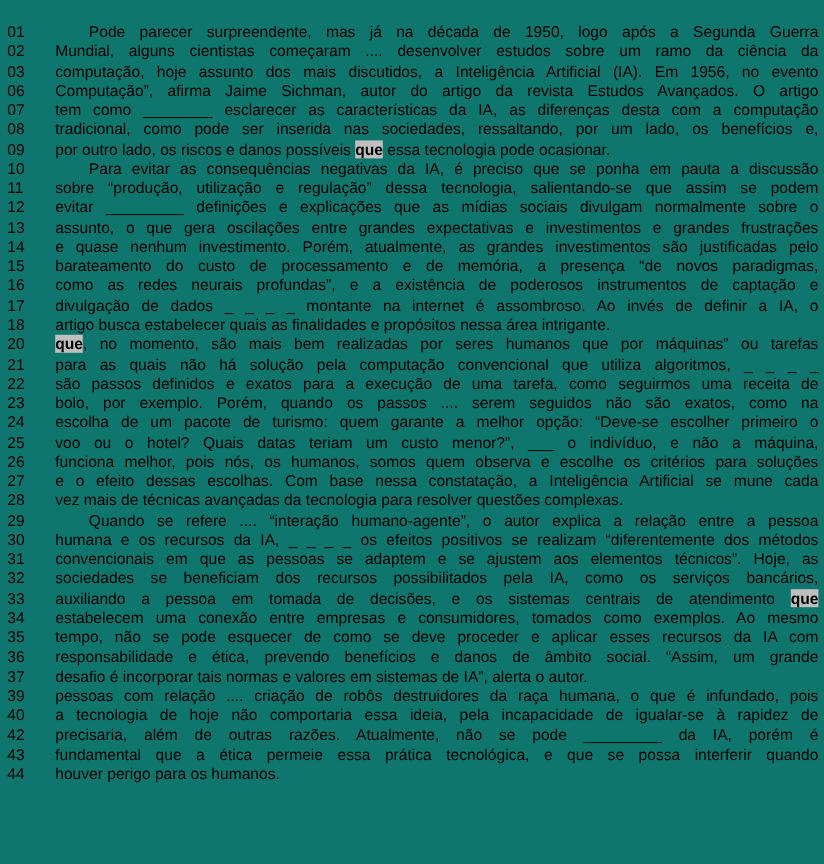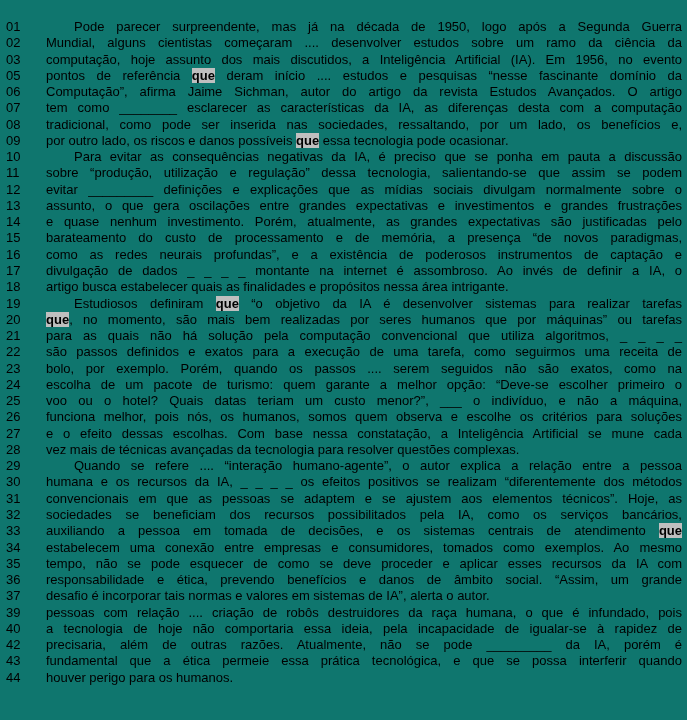--- a/index.html
+++ b/index.html
@@ -54,24 +54,20 @@
     </div>
     <div class="line just">
       <span class="num">02</span>
       <span class="txt"><span>Mundial, alguns cientistas começaram .... desenvolver estudos sobre um ramo da ciência da</span></span>
     </div>
     <div class="line just">
       <span class="num">03</span>
       <span class="txt"><span>computação, hoje assunto dos mais discutidos, a Inteligência Artificial (IA). Em 1956, no evento</span></span>
     </div>
     <div class="line just">
-      <span class="num">05</span>
-      <span class="txt"><span>pontos de referência </span><span class="hl">que</span><span> deram início .... estudos e pesquisas “nesse fascinante domínio da</span></span>
-    </div>
-    <div class="line just">
       <span class="num">06</span>
       <span class="txt"><span>Computação”, afirma Jaime Sichman, autor do artigo da revista Estudos Avançados. O artigo</span></span>
     </div>
     <div class="line just">
       <span class="num">07</span>
       <span class="txt"><span>tem como ________ esclarecer as características da IA, as diferenças desta com a computação</span></span>
     </div>
     <div class="line just">
       <span class="num">08</span>
       <span class="txt"><span>tradicional, como pode ser inserida nas sociedades, ressaltando, por um lado, os benefícios e,</span></span>
@@ -91,41 +87,37 @@
     <div class="line just">
       <span class="num">12</span>
       <span class="txt"><span>evitar _________ definições e explicações que as mídias sociais divulgam normalmente sobre o</span></span>
     </div>
     <div class="line just">
       <span class="num">13</span>
       <span class="txt"><span>assunto, o que gera oscilações entre grandes expectativas e investimentos e grandes frustrações</span></span>
     </div>
     <div class="line just">
       <span class="num">14</span>
-      <span class="txt"><span>e quase nenhum investimento. Porém, atualmente, as grandes expectativas são justificadas pelo</span></span>
+      <span class="txt"><span>e quase nenhum investimento. Porém, atualmente, as grandes investimentos são justificadas pelo</span></span>
     </div>
     <div class="line just">
       <span class="num">15</span>
       <span class="txt"><span>barateamento do custo de processamento e de memória, a presença “de novos paradigmas,</span></span>
     </div>
     <div class="line just">
       <span class="num">16</span>
       <span class="txt"><span>como as redes neurais profundas”, e a existência de poderosos instrumentos de captação e</span></span>
     </div>
     <div class="line just">
       <span class="num">17</span>
       <span class="txt"><span>divulgação de dados _ _ _ _ montante na internet é assombroso. Ao invés de definir a IA, o</span></span>
     </div>
     <div class="line">
       <span class="num">18</span>
       <span class="txt"><span>artigo busca estabelecer quais as finalidades e propósitos nessa área intrigante.</span></span>
-    </div>
-    <div class="line just indent">
-      <span class="num">19</span>
-      <span class="txt"><span>Estudiosos definiram </span><span class="hl">que</span><span> “o objetivo da IA é desenvolver sistemas para realizar tarefas</span></span>
     </div>
     <div class="line just">
       <span class="num">20</span>
       <span class="txt"><span class="hl">que</span><span>, no momento, são mais bem realizadas por seres humanos que por máquinas” ou tarefas</span></span>
     </div>
     <div class="line just">
       <span class="num">21</span>
       <span class="txt"><span>para as quais não há solução pela computação convencional que utiliza algoritmos, _ _ _ _</span></span>
     </div>
     <div class="line just">

